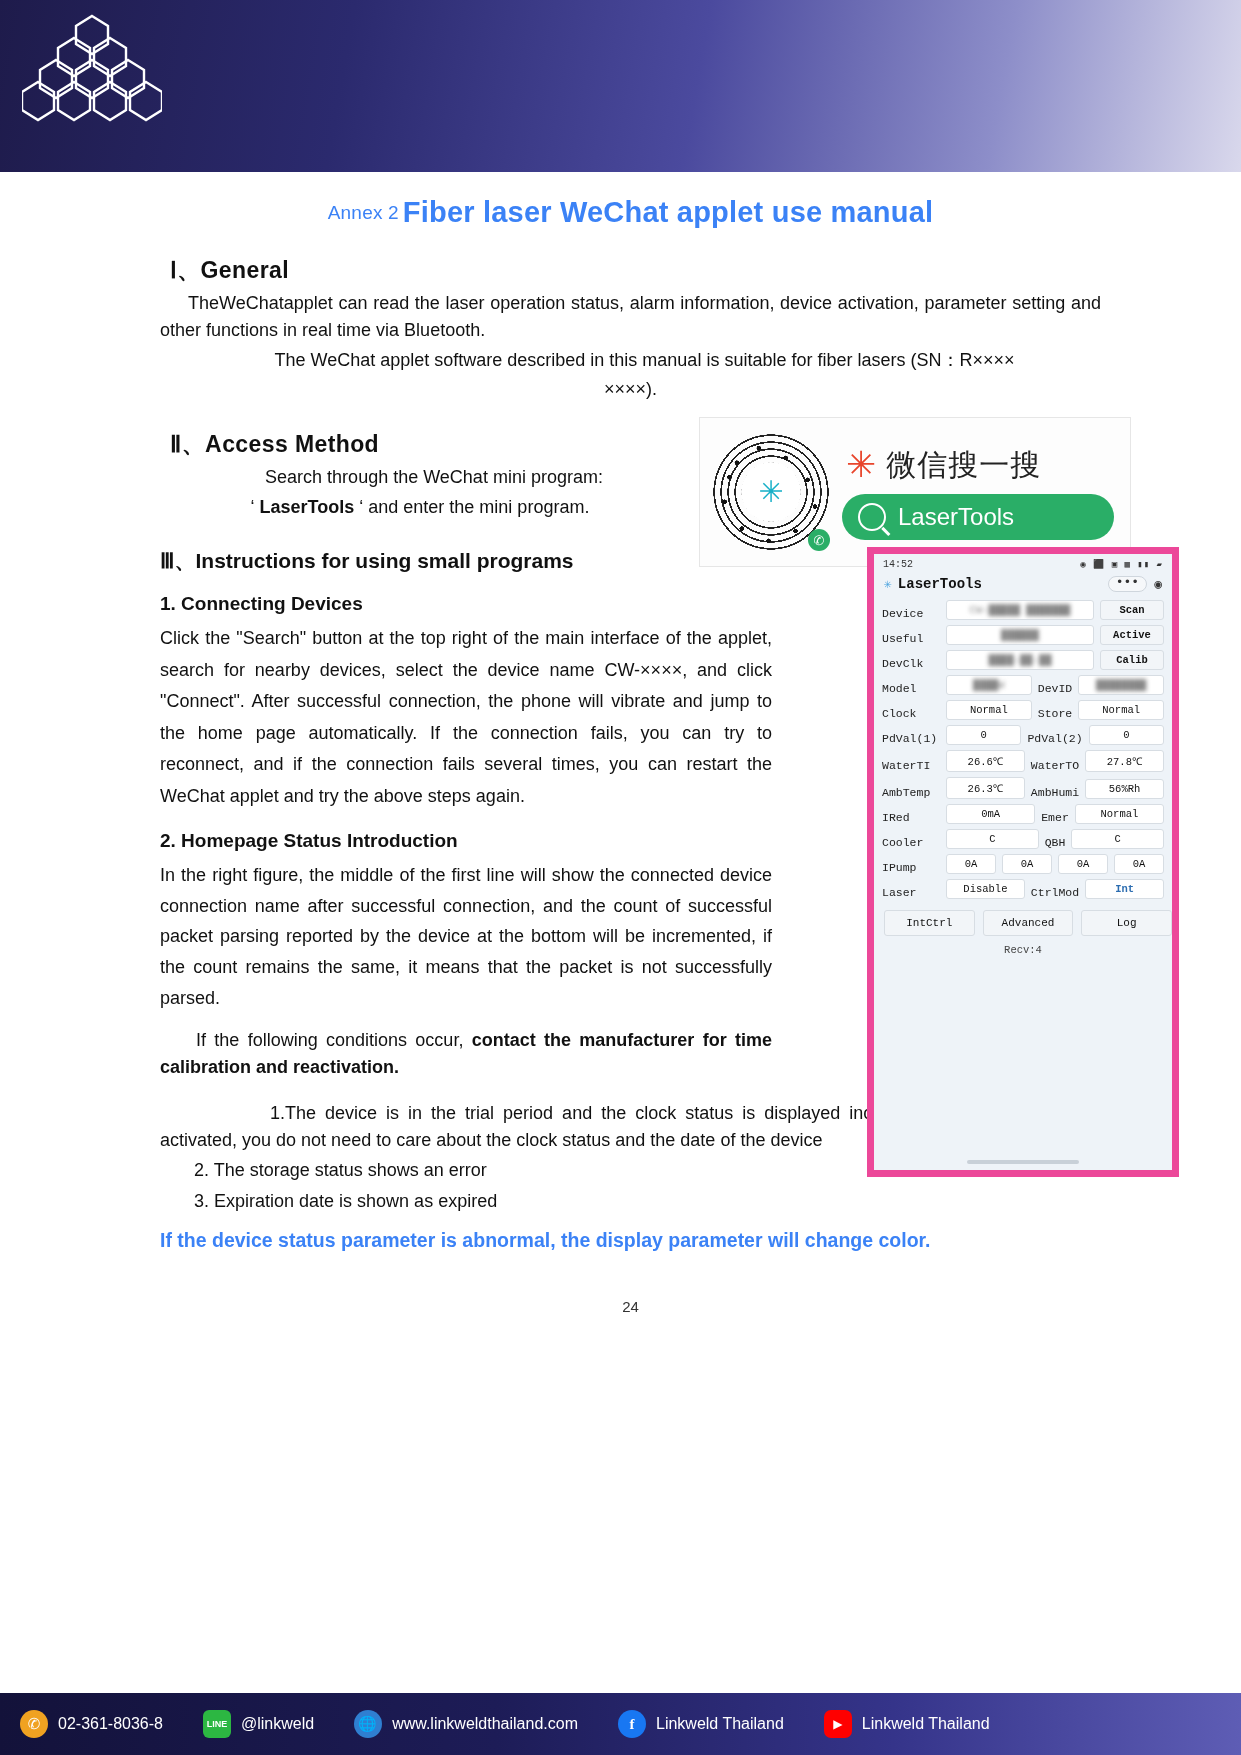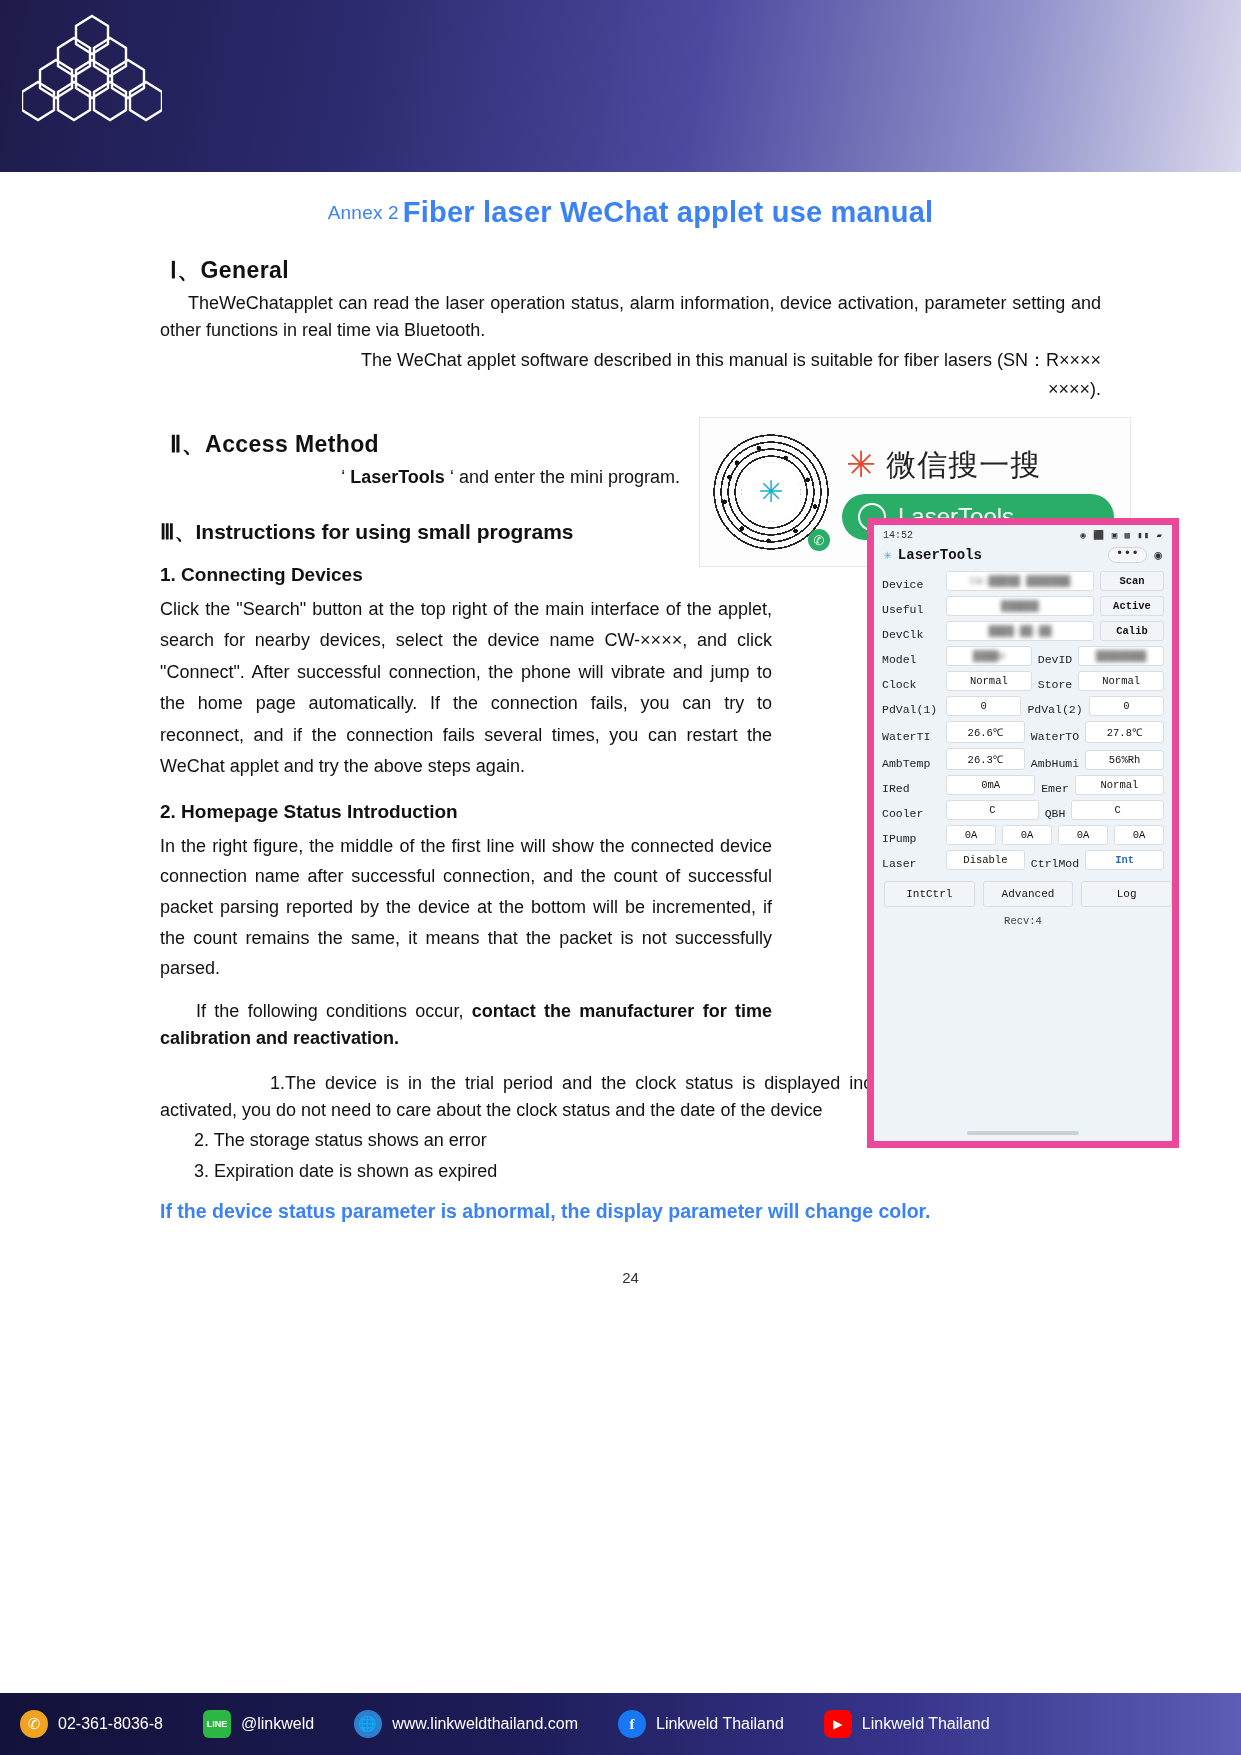--- a/index.html
+++ b/index.html
@@ -94,21 +94,21 @@
   }
   h3.subsection {
     font-size: 19px;
     font-weight: bold;
     margin: 18px 0 8px 0;
   }
   p.body {
     font-size: 18px;
     line-height: 1.52;
     margin: 0 0 2px 0;
-    text-align: right;
+    text-align: center;
   }
   p.indent { text-indent: 28px; }
   p.just {
     text-align: justify;
     text-justify: inter-word;
   }
 
   
   .sec2-wrap { position: relative; }
   .sec2-text { width: 520px; }
@@ -452,20 +452,21 @@
   </div>
 
   <h2 class="section">Ⅰ、General</h2>
   <p class="body indent just">TheWeChatapplet can read the laser operation status, alarm information, device activation, parameter setting and other functions in real time via Bluetooth.</p>
   <p class="body indent">The WeChat applet software described in this manual is suitable for fiber lasers (SN：R××××</p>
   <p class="body">××××).</p>
 
   <div class="sec2-wrap">
     <h2 class="section">Ⅱ、Access Method</h2>
     <div class="sec2-text">
+      <p class="body indent">Search through the WeChat mini program:</p>
       <p class="body"><span>‘ </span><b>LaserTools</b><span> ‘ and enter the mini program.</span></p>
     </div>
 
     <div class="wechat-card">
       <div class="qr-box">
         <div class="qr-dots"></div>
         <div class="qr-center">
             <span class="qr-laser">✳</span>
           </div>
         <div class="qr-badge">✆</div>

